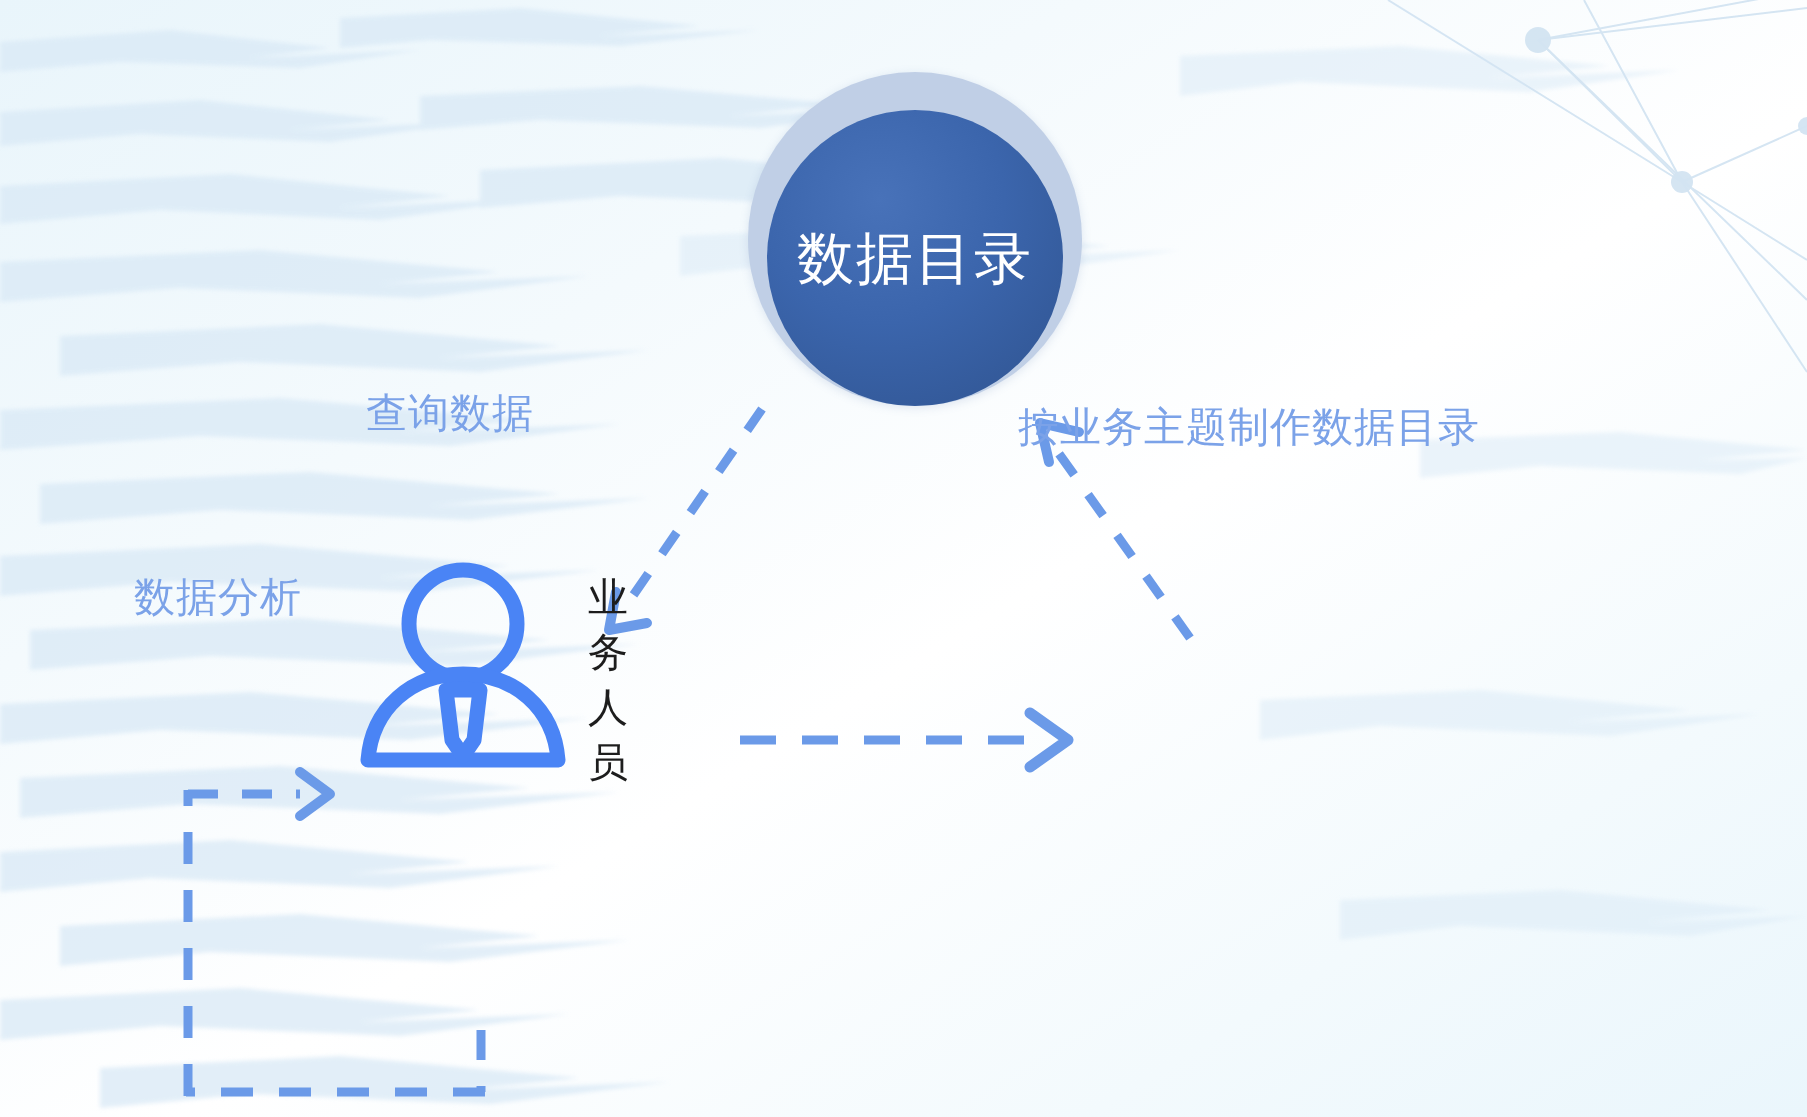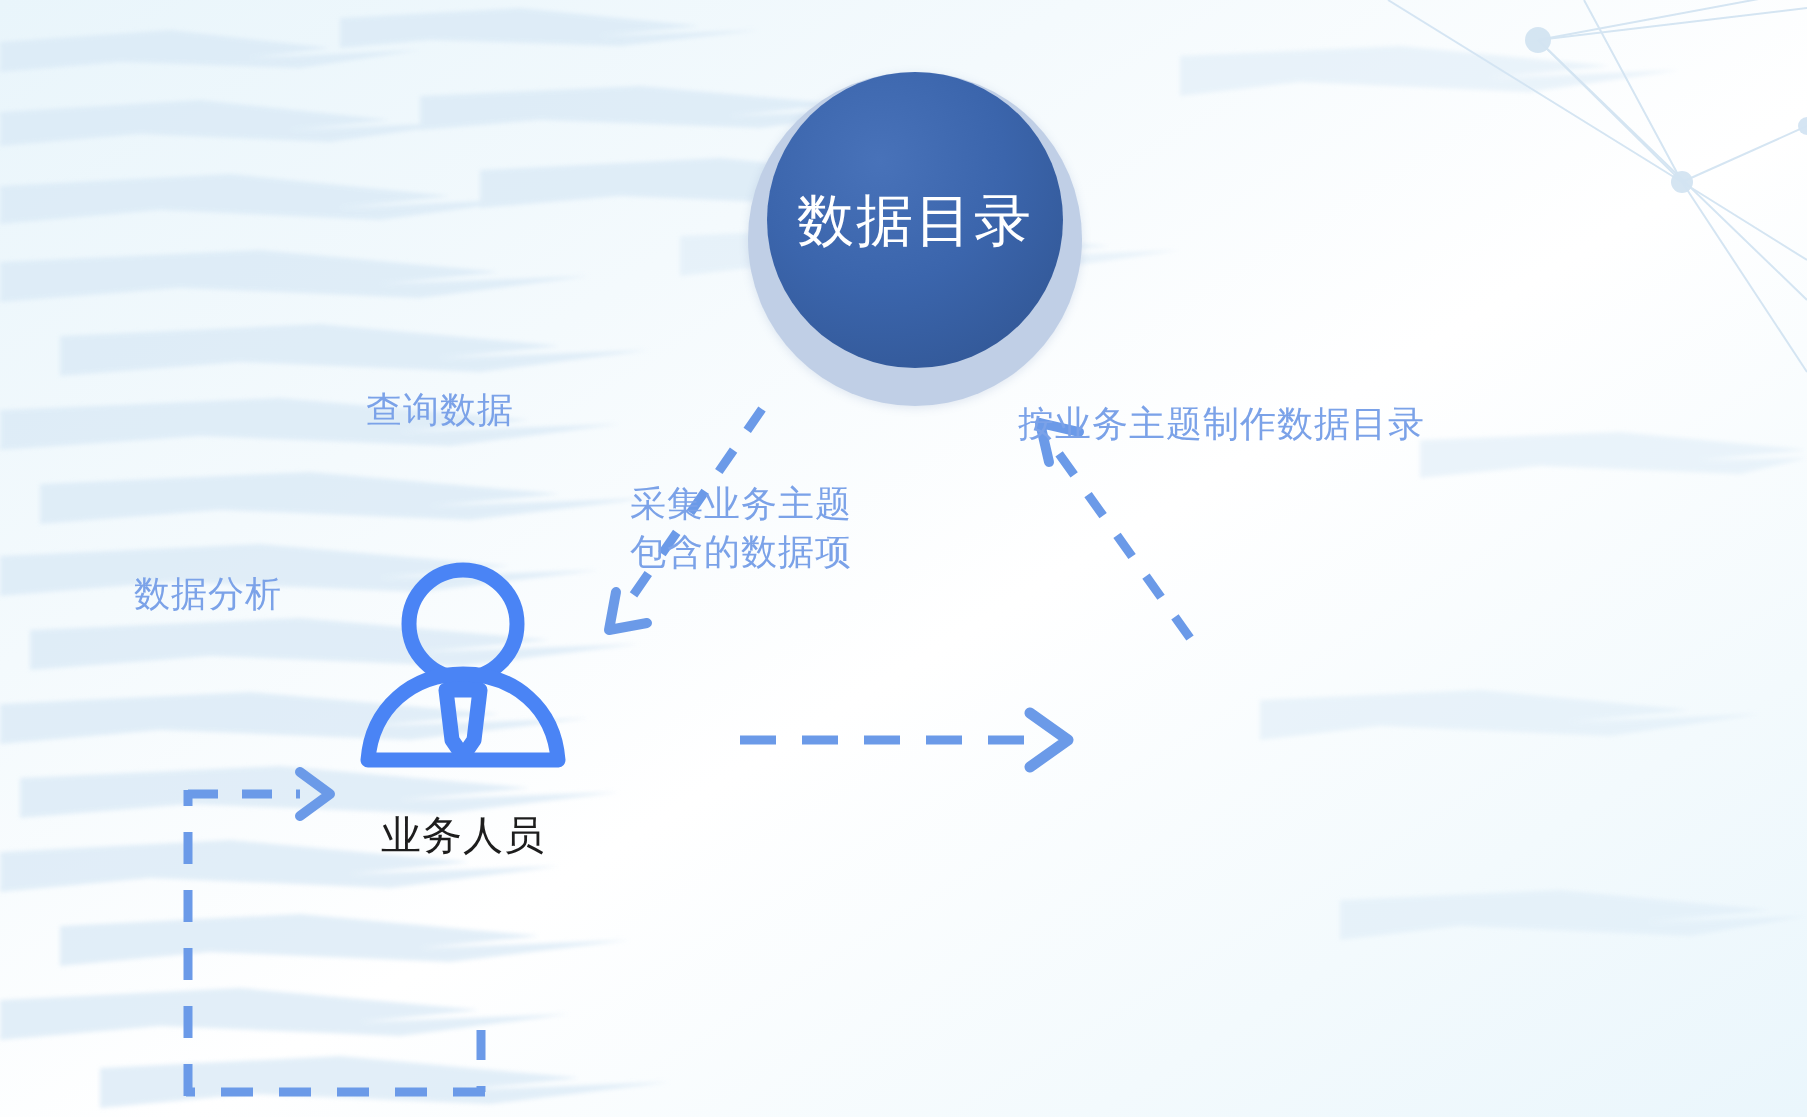--- a/index.html
+++ b/index.html
@@ -32,21 +32,21 @@
   
   #catalog-node {
     left: 748px;
     top: 72px;
     width: 334px;
     height: 334px;
     border-radius: 50%;
     background: #c0cfe6;
     box-shadow: 0 2px 10px rgba(100,130,180,0.18);
     display: flex;
-    align-items: flex-start;
+    align-items: flex-end;
     justify-content: center;
   }
   #catalog-disc {
     width: 296px;
     height: 296px;
     border-radius: 50%;
     background: radial-gradient(circle at 38% 30%, #4872b9 0%, #3b65ac 45%, #2f538f 100%);
     display: flex;
     align-items: center;
     justify-content: center;
@@ -57,36 +57,36 @@
     letter-spacing: 2px;
     font-weight: 400;
     line-height: 1;
   }
 
   
   .edge-label {
     position: absolute;
     z-index: 4;
     color: #7ba2e8;
-    font-size: 36px;
+    font-size: 41px;
     line-height: 1.32;
     white-space: pre-line;
     letter-spacing: 1px;
   }
   #label-query      { left: 366px; top: 386px; }
   #label-make       { left: 1018px; top: 400px; text-align: center; }
   #label-collect    { left: 630px; top: 480px; text-align: left; }
   #label-analysis   { left: 134px; top: 570px; }
 
   
   .actor {
     position: absolute;
     z-index: 5;
     display: flex;
-    flex-direction: column;
+    flex-direction: row;
     align-items: center;
   }
   .actor-icon { line-height: 0; }
   .actor-name {
     margin-top: 6px;
     font-size: 40px;
     color: #1d1d1d;
     letter-spacing: 1px;
   }
   #actor-business { left: 338px; top: 552px; width: 250px; }
@@ -190,22 +190,20 @@
   <div class="node" id="catalog-node">
     <div id="catalog-disc">
       <span id="catalog-label">数据目录</span>
     </div>
   </div>
 
   <div class="edge-label" id="label-query">查询数据</div>
 
   <div class="edge-label" id="label-make">按业务主题制作数据目录</div>
 
-  <div class="edge-label" id="label-collect">采集业务主题
-包含的数据项</div>
 
   <div class="edge-label" id="label-analysis">数据分析</div>
 
   <div class="actor" id="actor-business">
     <div class="actor-icon">
       <svg width="250" height="250" viewBox="0 0 250 250">
         <g stroke="#4a84f5" stroke-width="15" fill="none" stroke-linecap="round" stroke-linejoin="round">
           <circle cx="125" cy="72" r="54"></circle>
           <path d="M30 208 C34 156 74 122 125 122 C176 122 216 156 220 208 Z"></path>
           <path d="M108 138 L142 138 L136 188 L125 204 L114 188 Z"></path>

